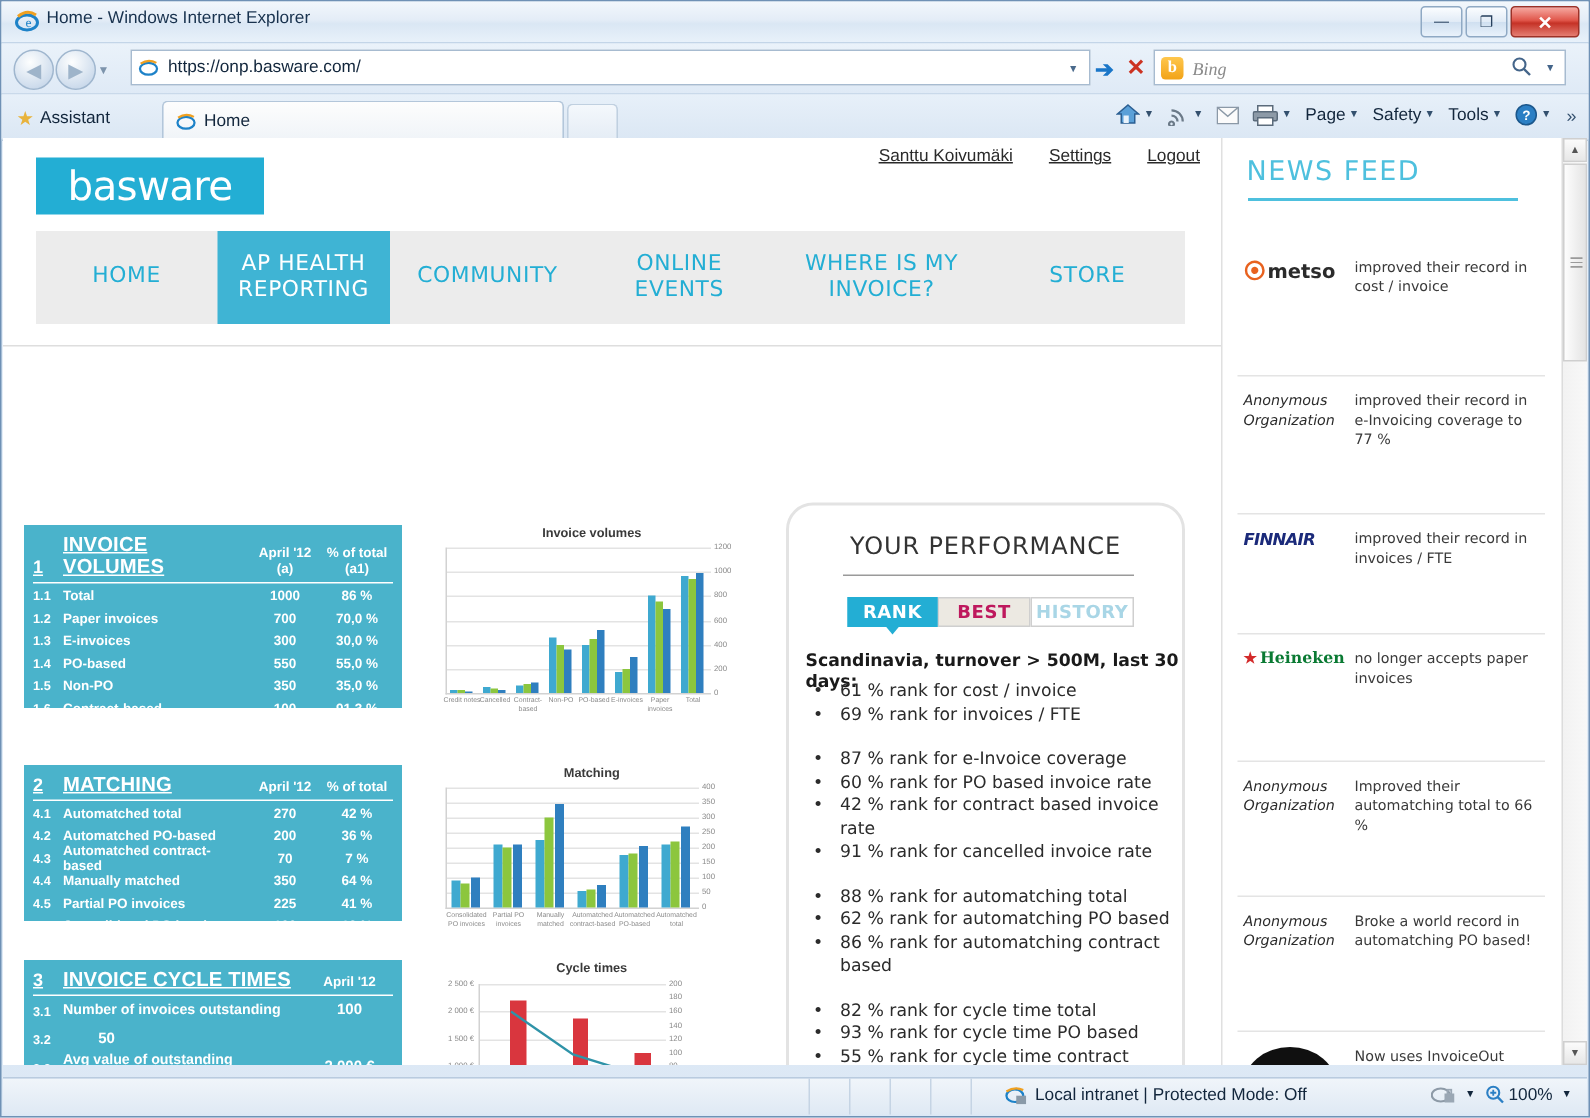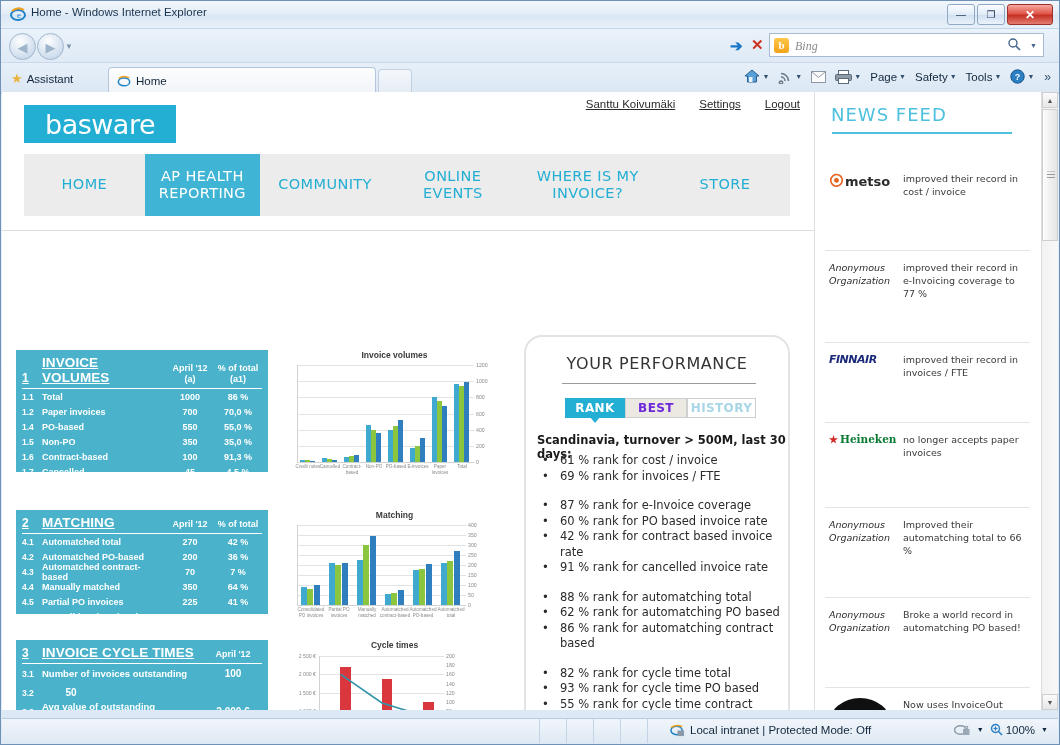--- a/index.html
+++ b/index.html
@@ -220,21 +220,21 @@
   .ptab{
     height:20px;display:flex;align-items:center;justify-content:center;
     font-size:12px;font-weight:bold;letter-spacing:.4px;font-family:"DejaVu Sans",sans-serif;
     border:1px solid #cfcfcf;box-sizing:border-box;
   }
   .ptab.rank{width:60px;background:#23aed4;color:#fff;border-color:#23aed4;position:relative;}
   .ptab.rank:after{
     content:"";position:absolute;left:50%;margin-left:-5px;bottom:-6px;
     width:0;height:0;border-left:5px solid transparent;border-right:5px solid transparent;border-top:6px solid #23aed4;
   }
-  .ptab.best{width:62px;background:#ece9e2;color:#6d28d9;}
+  .ptab.best{width:62px;background:#ece9e2;color:#be185d;}
   .ptab.history{width:69px;background:#fff;color:#a9d6e6;}
   .perf-head{
     position:absolute;left:11px;top:96px;width:250px;
     font-size:11.5px;font-weight:bold;color:#1a1a1a;font-family:"DejaVu Sans",sans-serif;
   }
   .blist{position:absolute;left:16px;width:248px;}
   .bitem{display:flex;font-size:11.5px;color:#2b2b2b;line-height:15.5px;font-family:"DejaVu Sans",sans-serif;}
   .bitem .dot{width:18px;flex:none;text-align:left;}
   .bitem .tx{flex:1;}
 
@@ -289,20 +289,28 @@
   </div>
 
   <div class="addrbar">
     <div class="navbtn back">
         <span class="arr">◀</span>
       </div>
     <div class="navbtn fwd">
         <span class="arr">▶</span>
       </div>
     <div class="navdrop">▼</div>
+    <div class="urlbox">
+      <svg class="favic" viewBox="0 0 16 16">
+        <ellipse cx="8" cy="9" rx="6.5" ry="4.5" fill="none" stroke="#1d82c8" stroke-width="1.7"></ellipse>
+        <path d="M2 5 Q8 1 14 4.5" stroke="#f0a020" stroke-width="1.7" fill="none"></path>
+      </svg>
+      <div class="urltext">https://onp.basware.com/</div>
+      <div class="caret">▼</div>
+    </div>
     <div class="goarrow">➔</div>
     <div class="stopx">✕</div>
     <div class="searchbox">
       <div class="bingic">b</div>
       <div class="sbtext">Bing</div>
       <div class="magn">
         <svg width="14" height="14" viewBox="0 0 14 14">
             <circle cx="6" cy="6" r="4" fill="none" stroke="#44658a" stroke-width="1.4"></circle>
             <line x1="9" y1="9" x2="13" y2="13" stroke="#44658a" stroke-width="1.6"></line>
           </svg>
@@ -421,20 +429,26 @@
               <div class="num">1.1</div>
               <div class="lbl">Total</div>
               <div class="v1">1000</div>
               <div class="v2">86 %</div>
             </div>
           <div class="row">
               <div class="num">1.2</div>
               <div class="lbl">Paper invoices</div>
               <div class="v1">700</div>
               <div class="v2">70,0 %</div>
+            </div>
+          <div class="row">
+              <div class="num">1.3</div>
+              <div class="lbl">E-invoices</div>
+              <div class="v1">300</div>
+              <div class="v2">30,0 %</div>
             </div>
           <div class="row">
               <div class="num">1.4</div>
               <div class="lbl">PO-based</div>
               <div class="v1">550</div>
               <div class="v2">55,0 %</div>
             </div>
           <div class="row">
               <div class="num">1.5</div>
               <div class="lbl">Non-PO</div>

